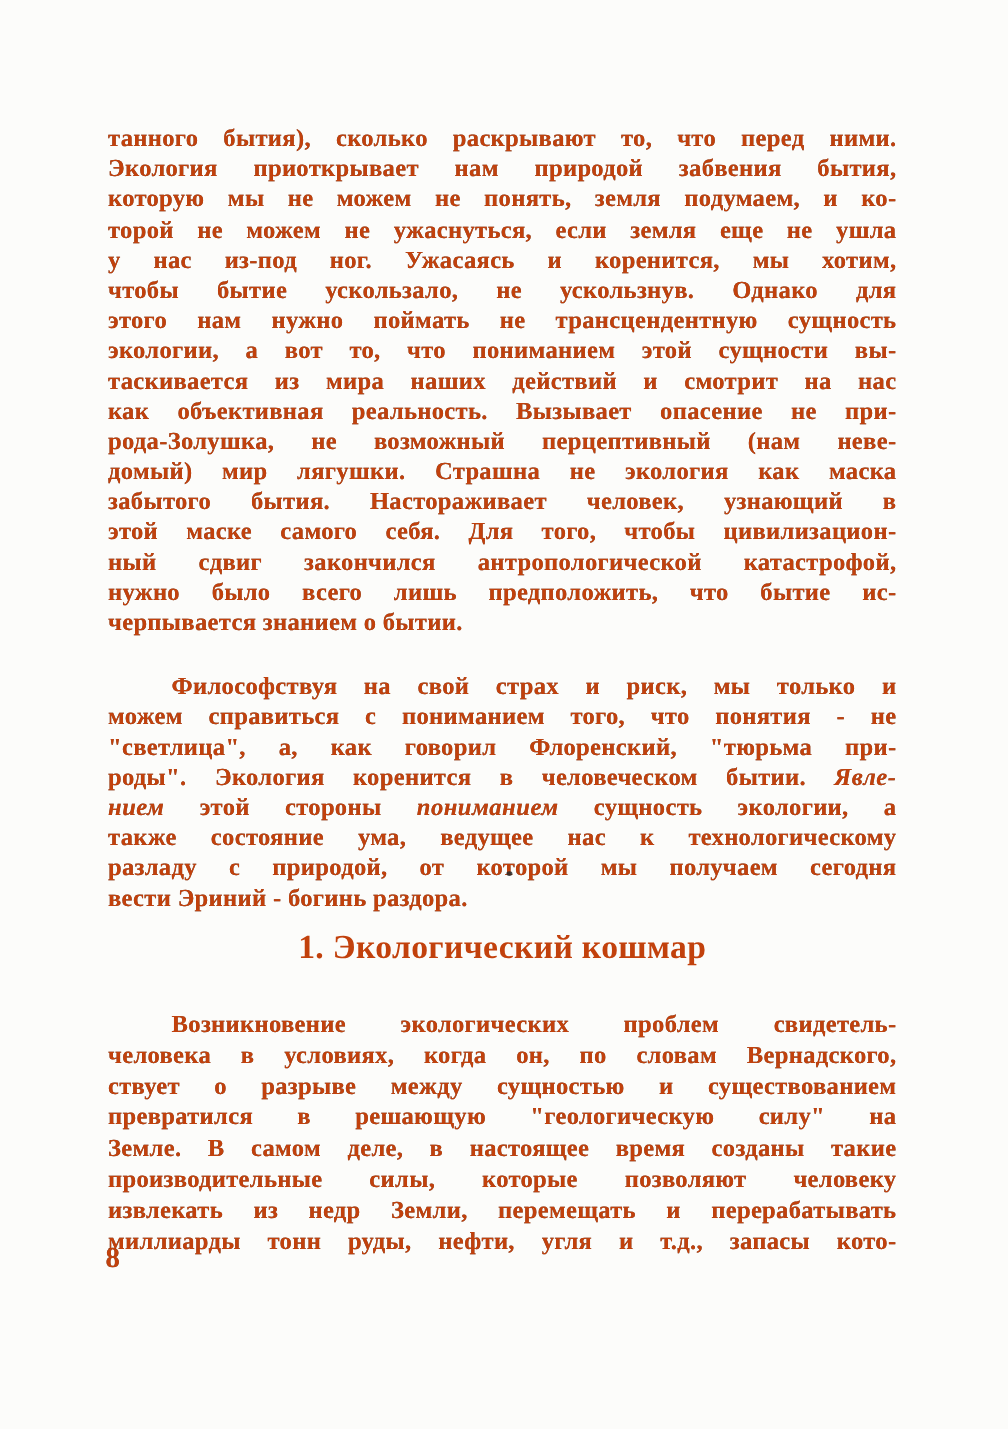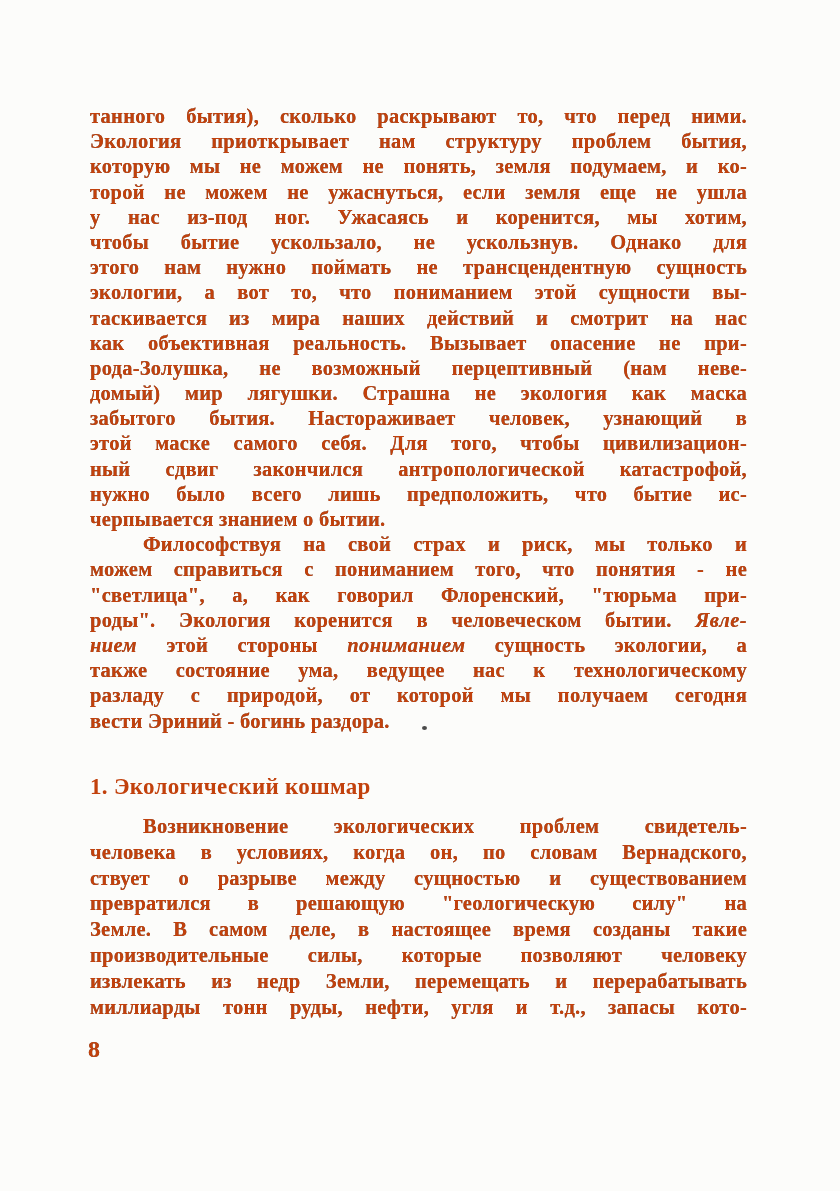--- a/index.html
+++ b/index.html
@@ -26,21 +26,22 @@
     position: absolute;
     left: 90px;
     width: 657px;
   }
   #para-0-1 { top: 104px; }
   #section-heading {
     position: absolute;
     left: 90px;
     width: 657px;
     top: 774px;
-    font-size: 23px;
+    text-align: center;
+    font-size: 28px;
     font-weight: 700;
     letter-spacing: 0.3px;
     white-space: nowrap;
   }
   #para-2 { top: 814px; }
   .para { display: block; }
   .line {
     font-size: 20.5px;
     font-weight: 700;
     line-height: 25.2px;
@@ -53,20 +54,21 @@
   }
   #para-2 .line {
     line-height: 25.8px;
     height: 25.8px;
   }
   .line.last {
     text-align-last: left;
   }
   .line.indent {
     padding-left: 53px;
+    margin-top: 28px;
   }
   .line i {
     font-style: italic;
     letter-spacing: 0.4px;
   }
   .page-number {
     position: absolute;
     left: 88px;
     top: 1036px;
     font-size: 24px;
@@ -85,21 +87,21 @@
   }
 </style>
 </head>
 <body>
 
 <div class="scan-page">
 
   <div class="text-block" id="para-0-1">
     <div class="para">
         <div class="line"><span>танного бытия), сколько раскрывают то, что перед ними.</span></div>
-        <div class="line"><span>Экология приоткрывает нам структуру проблем бытия,</span></div>
+        <div class="line"><span>Экология приоткрывает нам природой забвения бытия,</span></div>
         <div class="line"><span>которую мы не можем не понять, земля подумаем, и ко-</span></div>
         <div class="line"><span>торой не можем не ужаснуться, если земля еще не ушла</span></div>
         <div class="line"><span>у нас из-под ног. Ужасаясь и коренится, мы хотим,</span></div>
         <div class="line"><span>чтобы бытие ускользало, не ускользнув. Однако для</span></div>
         <div class="line"><span>этого нам нужно поймать не трансцендентную сущность</span></div>
         <div class="line"><span>экологии, а вот то, что пониманием этой сущности вы-</span></div>
         <div class="line"><span>таскивается из мира наших действий и смотрит на нас</span></div>
         <div class="line"><span>как объективная реальность. Вызывает опасение не при-</span></div>
         <div class="line"><span>рода-Золушка, не возможный перцептивный (нам неве-</span></div>
         <div class="line"><span>домый) мир лягушки. Страшна не экология как маска</span></div>

